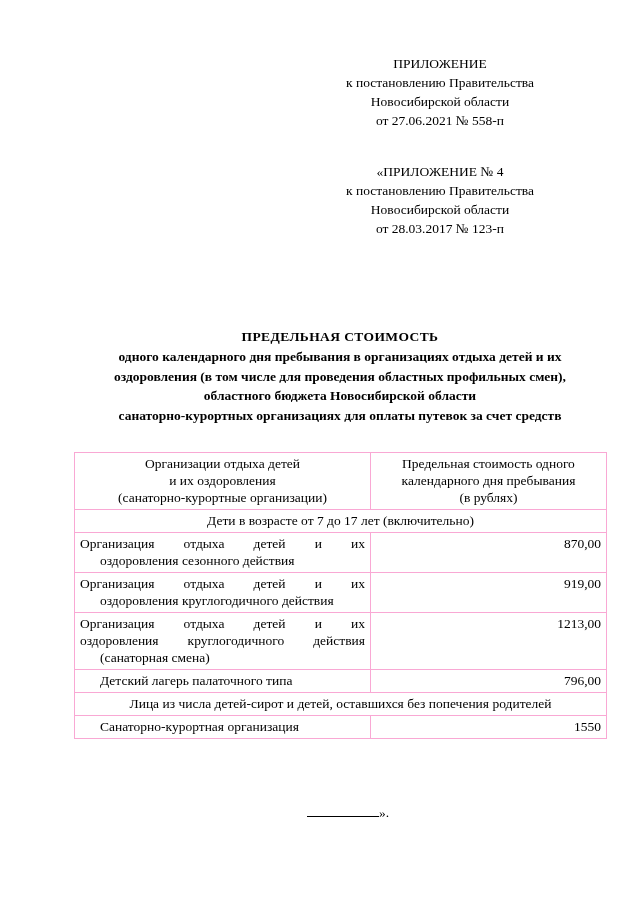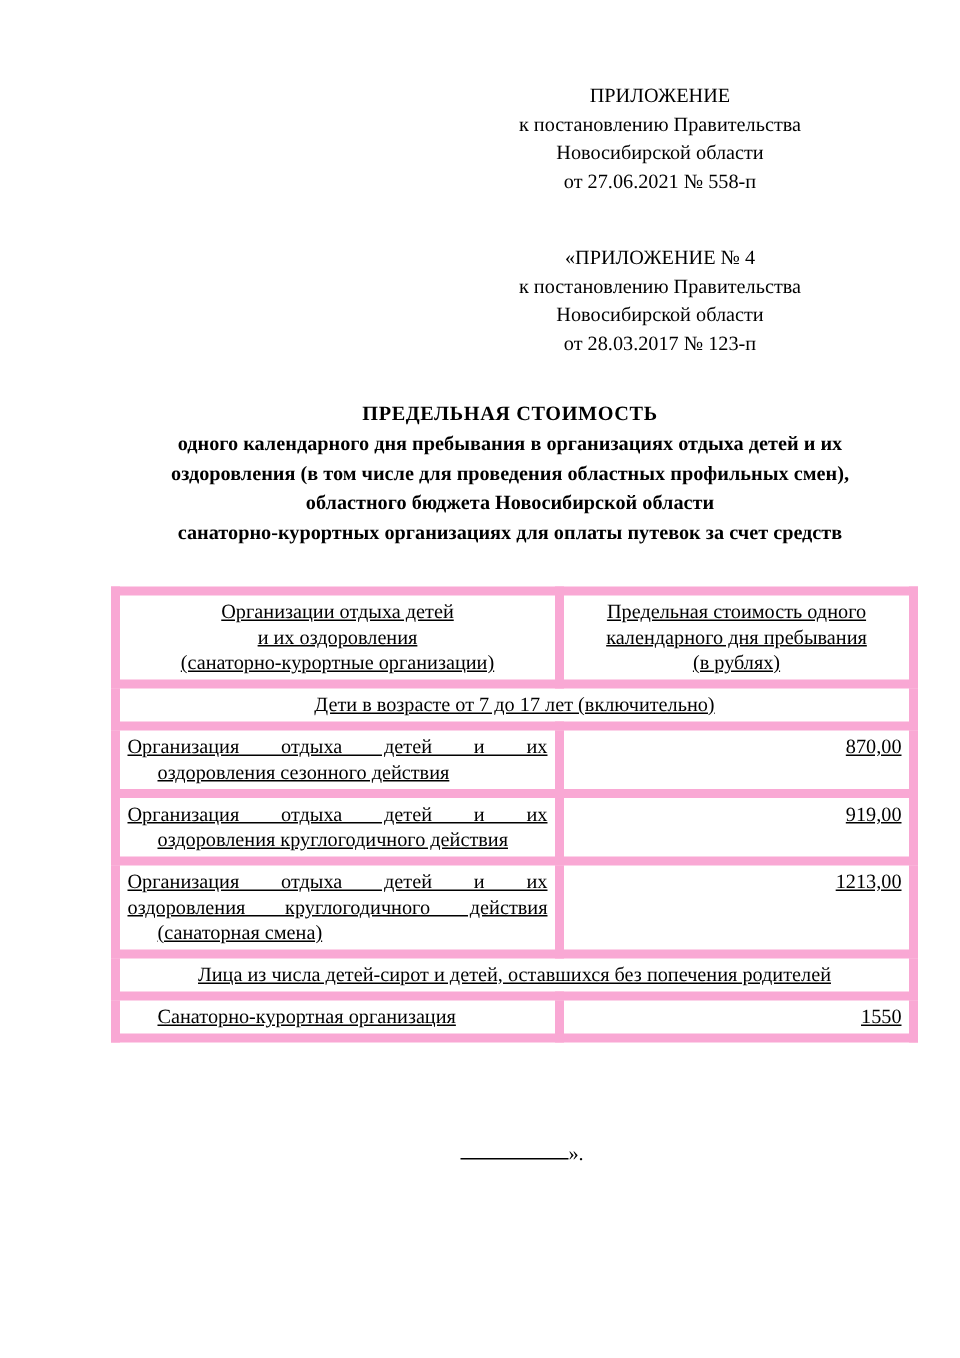--- a/index.html
+++ b/index.html
@@ -30,46 +30,45 @@
     width: 300px;
   }
   .header-block .line {
     display: block;
     white-space: nowrap;
   }
   .header-block-2 {
     margin-top: 31px;
   }
   .title-block {
-    margin-top: 28px;
+    margin-top: 89px;
     text-align: center;
     font-weight: bold;
     font-size: 13.5px;
     line-height: 1.46;
   }
   .title-main {
     display: block;
     letter-spacing: 0.4px;
   }
   .title-sub {
     display: block;
   }
   table.cost-table {
     margin-top: 26px;
     border-collapse: collapse;
     width: 532px;
     font-size: 13.5px;
     table-layout: fixed;
   }
   table.cost-table td {
-    border: 6px solid #f9a8d4;
+    border: 1px solid #f9a8d4;
     padding: 2px 5px 3px 5px;
     vertical-align: top;
     line-height: 1.26;
-    text-decoration: underline;
   }
   td.head-cell {
     text-align: center;
     vertical-align: top;
     padding-top: 4px;
     padding-bottom: 4px;
   }
   td.head-cell .l {
     display: block;
   }
@@ -174,20 +173,26 @@
 
       <tr>
         <td class="name-cell">
           <div>Организация     отдыха     детей     и     их</div>
           <div>оздоровления    круглогодичного     действия</div>
           <div class="plain">(санаторная смена)</div>
         </td>
         <td class="value-cell">1213,00</td>
       </tr>
 
+      <tr>
+        <td class="name-cell">
+          <div class="plain">Детский лагерь палаточного типа</div>
+        </td>
+        <td class="value-cell">796,00</td>
+      </tr>
 
       <tr>
         <td class="span-row" colspan="2">Лица из числа детей-сирот и детей, оставшихся без попечения родителей</td>
       </tr>
 
       <tr>
         <td class="name-cell">
           <div class="plain">Санаторно-курортная организация</div>
         </td>
         <td class="value-cell">1550</td>

